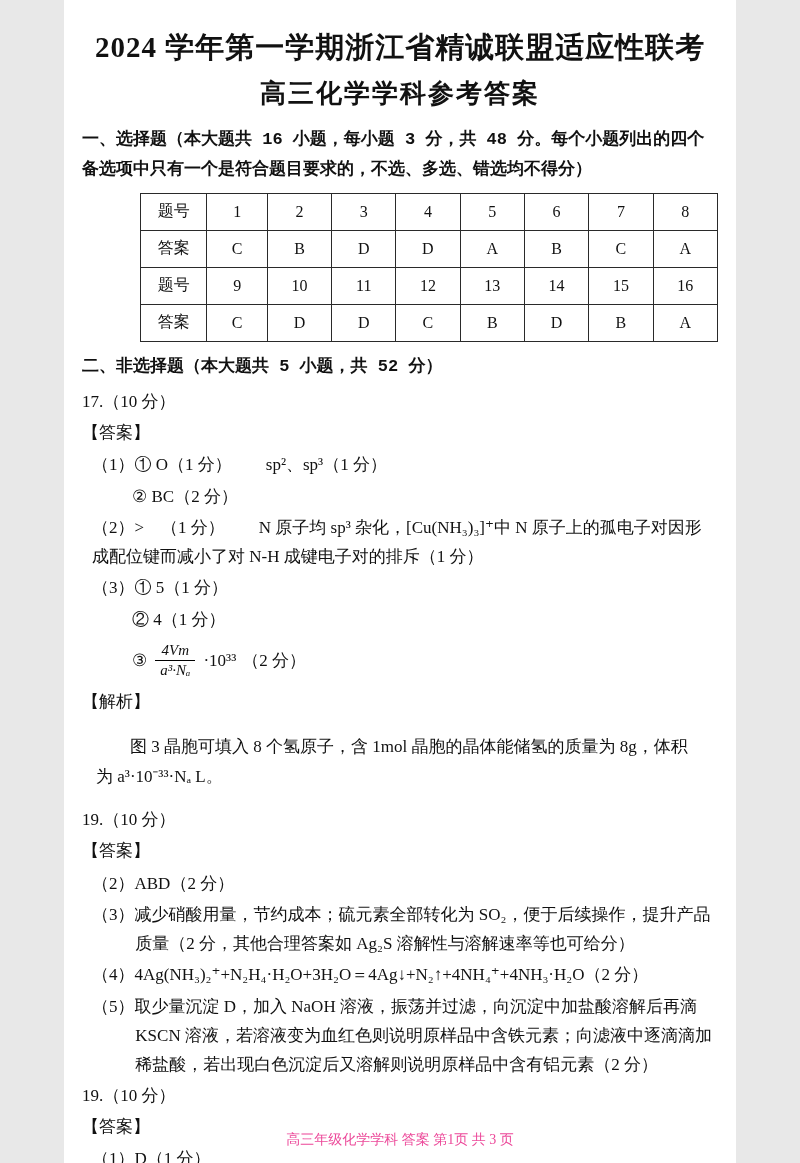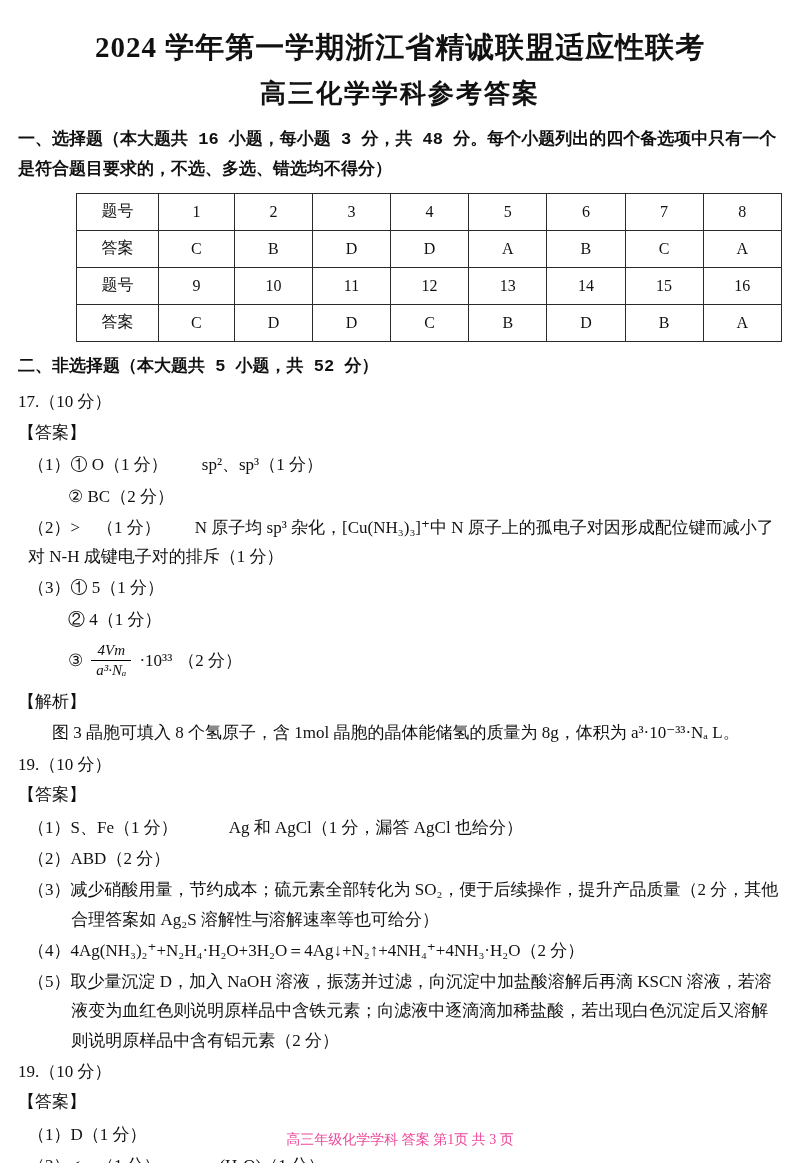--- a/index.html
+++ b/index.html
@@ -1,17 +1,17 @@
 <!DOCTYPE html>
 <html><head>
 <meta charset="utf-8">
 <style>
   html,body{margin:0;padding:0;background:#e8e8e8;}
   .page{
-    width:800px;height:1163px;margin:0 auto;background:#ffffff;
+    width:672px;height:1163px;margin:0 auto;background:#ffffff;
     position:relative;box-sizing:border-box;
     padding:18px 18px 40px 18px;
     font-family:"Liberation Serif","DejaVu Serif",serif;
     color:#111;overflow:hidden;
   }
   .doc-title{
     text-align:center;font-size:29px;font-weight:bold;
     margin:10px 0 6px 0;letter-spacing:1px;
   }
   .doc-subtitle{
@@ -35,21 +35,21 @@
     font-size:17px;line-height:1.72;margin:2px;white-space:pre-wrap;
   }
   .qnum{font-size:17px;line-height:1.8;margin:2px 0 0 0;}
   .label{font-size:17px;line-height:1.8;margin:0;font-weight:normal;}
   .indent1{margin-left:10px;}
   .indent2{margin-left:50px;}
   .hang{
     margin-left:10px;padding-left:2.55em;text-indent:-2.55em;
   }
   .analysis{
-    font-size:17px;line-height:1.75;margin:0;text-indent:2em;white-space:pre-wrap;
+    font-size:17px;line-height:1.75;margin:14px;text-indent:2em;white-space:pre-wrap;font-family:Liberation Serif, serif;
   }
   .frac-line{display:flex;align-items:center;gap:6px;margin:4px 0 4px 50px;font-size:17px;}
   .frac{
     display:inline-block;text-align:center;vertical-align:middle;
     font-size:15px;font-style:italic;line-height:1.15;margin:4px 2px;
   }
   .frac .num{display:block;border-bottom:1.4px solid #000;padding:0 5px 1px 5px;}
   .frac .den{display:block;padding:1px 5px 0 5px;}
   .footer{
     position:absolute;left:0;right:0;bottom:14px;text-align:center;
@@ -131,21 +131,20 @@
       <span class="den">a³·Nₐ</span>
     </span>
     <span>·10³³</span>
     <span>（2 分）</span>
   </p>
   <p class="label">【解析】</p>
   <p class="analysis">图 3 晶胞可填入 8 个氢原子，含 1mol 晶胞的晶体能储氢的质量为 8g，体积为 a³·10⁻³³·Nₐ L。</p>
 
   <p class="qnum">19.（10 分）</p>
   <p class="label">【答案】</p>
-  <p class="line indent1">（1）S、Fe（1 分）　　　Ag 和 AgCl（1 分，漏答 AgCl 也给分）</p>
   <p class="line indent1">（2）ABD（2 分）</p>
   <p class="line hang">（3）减少硝酸用量，节约成本；硫元素全部转化为 SO₂，便于后续操作，提升产品质量（2 分，其他合理答案如 Ag₂S 溶解性与溶解速率等也可给分）</p>
   <p class="line indent1">（4）4Ag(NH₃)₂⁺+N₂H₄·H₂O+3H₂O＝4Ag↓+N₂↑+4NH₄⁺+4NH₃·H₂O（2 分）</p>
   <p class="line hang">（5）取少量沉淀 D，加入 NaOH 溶液，振荡并过滤，向沉淀中加盐酸溶解后再滴 KSCN 溶液，若溶液变为血红色则说明原样品中含铁元素；向滤液中逐滴滴加稀盐酸，若出现白色沉淀后又溶解则说明原样品中含有铝元素（2 分）</p>
 
   <p class="qnum">19.（10 分）</p>
   <p class="label">【答案】</p>
   <p class="line indent1">（1）D（1 分）</p>
   <p class="line indent1">（2）&lt;　（1 分）　　　c(H₂O)（1 分）</p>
   <p class="line indent1">（3）25%（2 分）</p>

